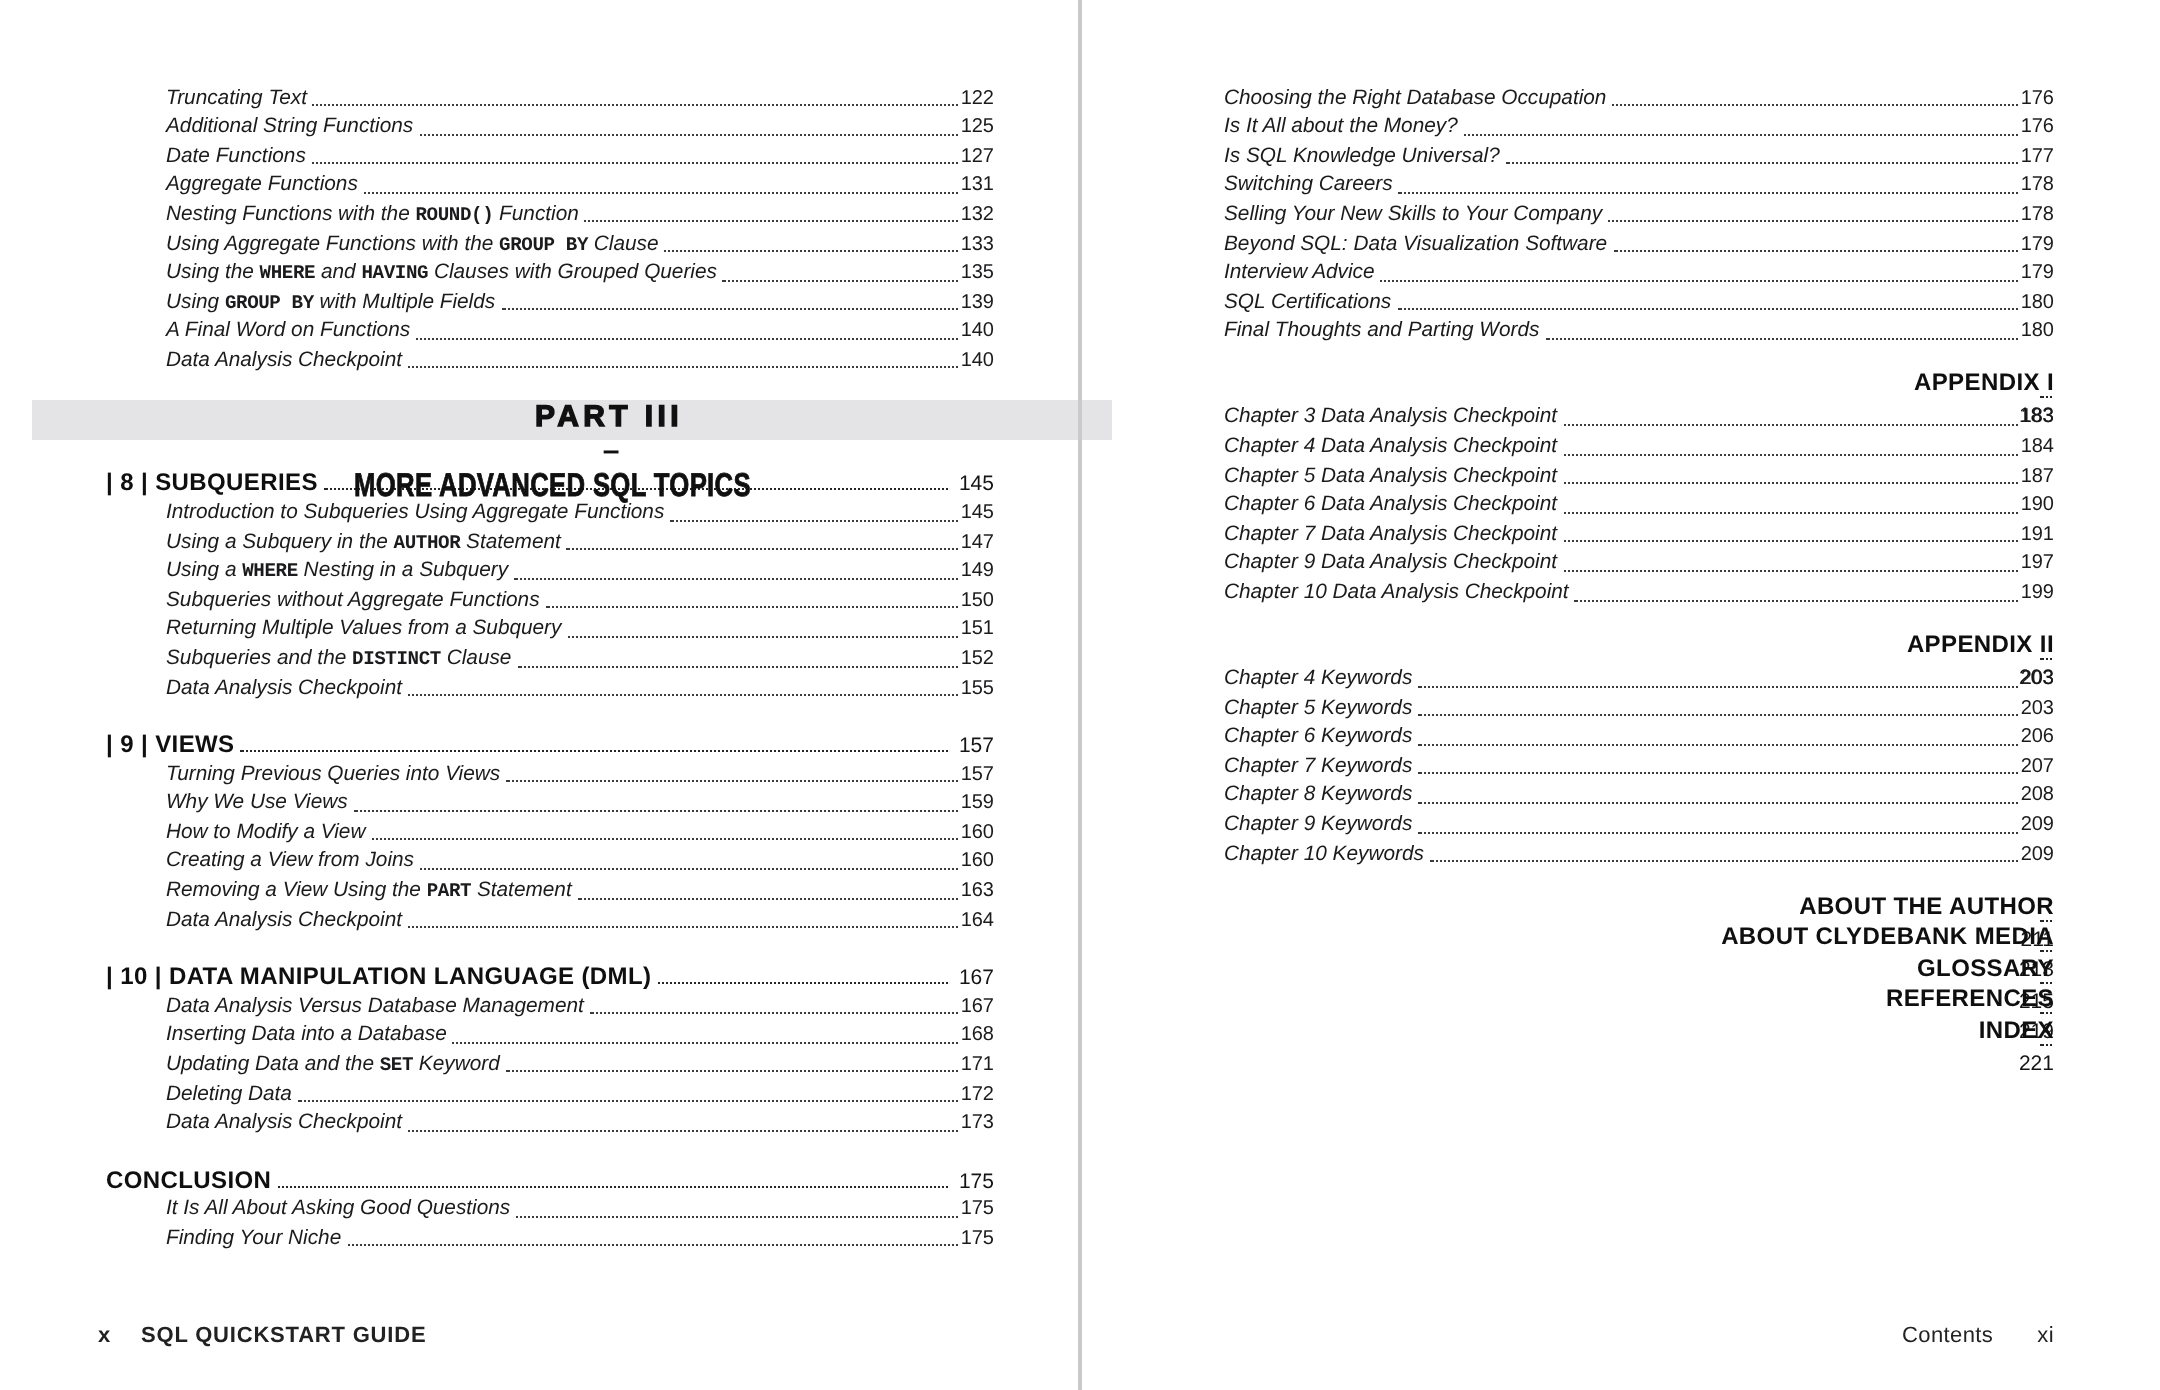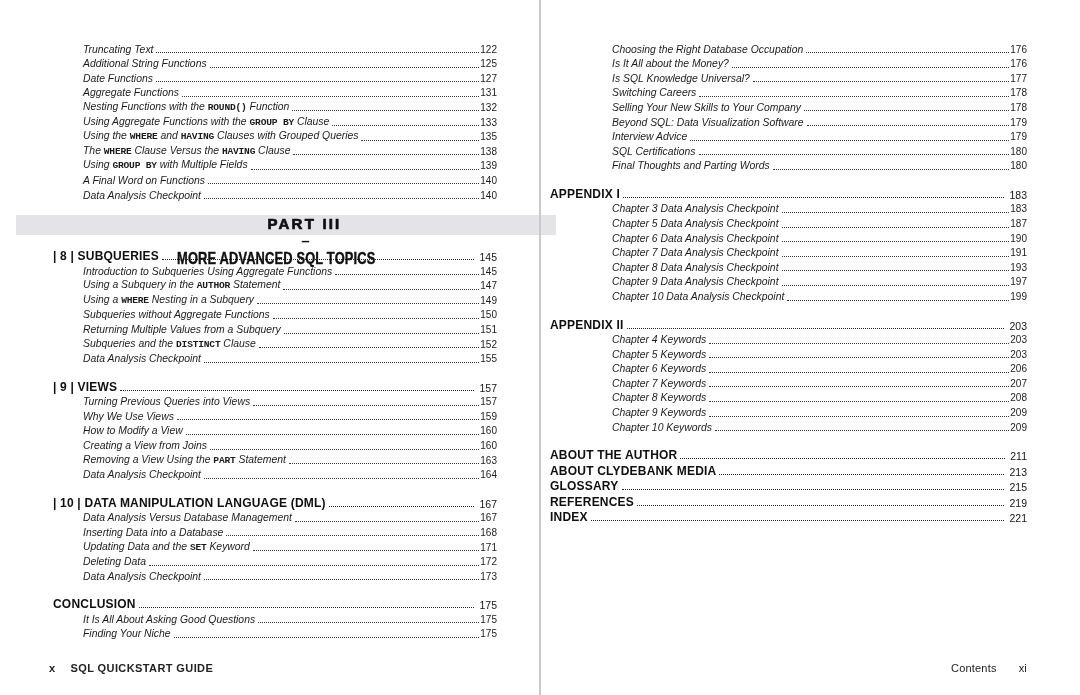--- a/index.html
+++ b/index.html
@@ -16,21 +16,21 @@
 
   .block{margin-bottom:13px;}
   .headings-block .hrow{margin-bottom:0;}
 
   .row{display:flex;align-items:flex-end;}
   .erow{height:14.6px;}
   .hrow{height:15.5px;}
 
   .page-left .hrow{margin-left:37px;margin-right:59px;}
   .page-left .erow{margin-left:67px;margin-right:59px;}
-  .page-right .hrow{margin-left:26px;margin-right:37px;}
+  .page-right .hrow{margin-left:58px;margin-right:37px;flex-direction:column;}
   .page-right .erow{margin-left:88px;margin-right:37px;}
 
   .title{white-space:nowrap;line-height:12px;}
   .erow .title{font-style:italic;font-size:10.4px;color:#1b1b1d;}
   .hrow .title{font-style:normal;font-weight:700;font-size:12px;letter-spacing:0.2px;color:#0f0f10;line-height:13px;}
 
   .it{font-style:italic;}
   .kw{
     font-style:normal;font-weight:700;
     font-family:"Liberation Mono","DejaVu Sans Mono",monospace;
@@ -97,25 +97,20 @@
           <span class="title"><span class="it">Using Aggregate Functions with the </span><span class="kw">GROUP BY</span><span class="it"> Clause</span></span>
           <span class="leader"></span>
           <span class="pg">133</span>
         </div>
         <div class="row erow">
           <span class="title"><span class="it">Using the </span><span class="kw">WHERE</span><span class="it"> and </span><span class="kw">HAVING</span><span class="it"> Clauses with Grouped Queries</span></span>
           <span class="leader"></span>
           <span class="pg">135</span>
         </div>
         <div class="row erow">
-          <span class="title"><span class="it">The </span><span class="kw">WHERE</span><span class="it"> Clause Versus the </span><span class="kw">HAVING</span><span class="it"> Clause</span></span>
-          <span class="leader"></span>
-          <span class="pg">138</span>
-        </div>
-        <div class="row erow">
           <span class="title"><span class="it">Using </span><span class="kw">GROUP BY</span><span class="it"> with Multiple Fields</span></span>
           <span class="leader"></span>
           <span class="pg">139</span>
         </div>
         <div class="row erow">
           <span class="title"><span class="it">A Final Word on Functions</span></span>
           <span class="leader"></span>
           <span class="pg">140</span>
         </div>
         <div class="row erow">
@@ -320,38 +315,38 @@
           <span class="title">APPENDIX I</span>
           <span class="leader hleader"></span>
           <span class="pg hpg">183</span>
         </div>
         <div class="row erow">
           <span class="title"><span class="it">Chapter 3 Data Analysis Checkpoint</span></span>
           <span class="leader"></span>
           <span class="pg">183</span>
         </div>
         <div class="row erow">
+          <span class="title"><span class="it">Chapter 4 Data Analysis Checkpoint</span></span>
+          <span class="leader"></span>
+          <span class="pg">184</span>
+        </div>
+        <div class="row erow">
           <span class="title"><span class="it">Chapter 5 Data Analysis Checkpoint</span></span>
           <span class="leader"></span>
           <span class="pg">187</span>
         </div>
         <div class="row erow">
           <span class="title"><span class="it">Chapter 6 Data Analysis Checkpoint</span></span>
           <span class="leader"></span>
           <span class="pg">190</span>
         </div>
         <div class="row erow">
           <span class="title"><span class="it">Chapter 7 Data Analysis Checkpoint</span></span>
           <span class="leader"></span>
           <span class="pg">191</span>
-        </div>
-        <div class="row erow">
-          <span class="title"><span class="it">Chapter 8 Data Analysis Checkpoint</span></span>
-          <span class="leader"></span>
-          <span class="pg">193</span>
         </div>
         <div class="row erow">
           <span class="title"><span class="it">Chapter 9 Data Analysis Checkpoint</span></span>
           <span class="leader"></span>
           <span class="pg">197</span>
         </div>
         <div class="row erow">
           <span class="title"><span class="it">Chapter 10 Data Analysis Checkpoint</span></span>
           <span class="leader"></span>
           <span class="pg">199</span>

